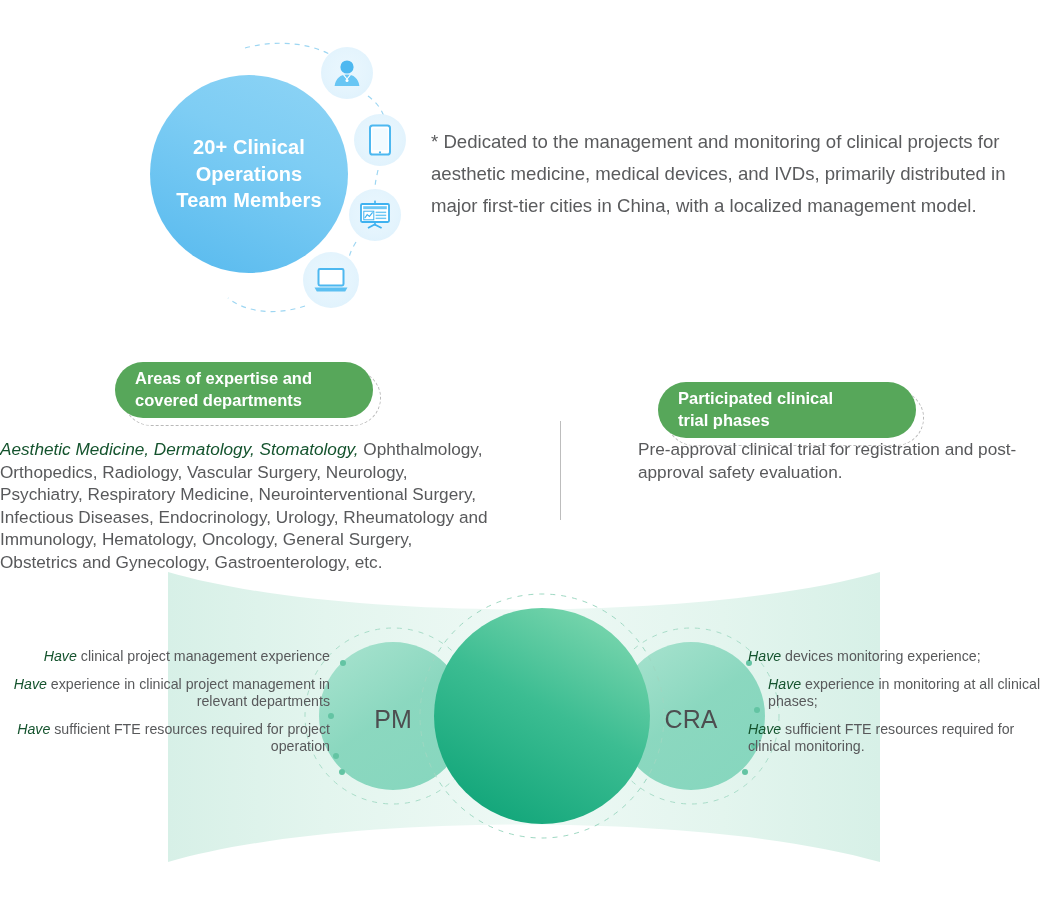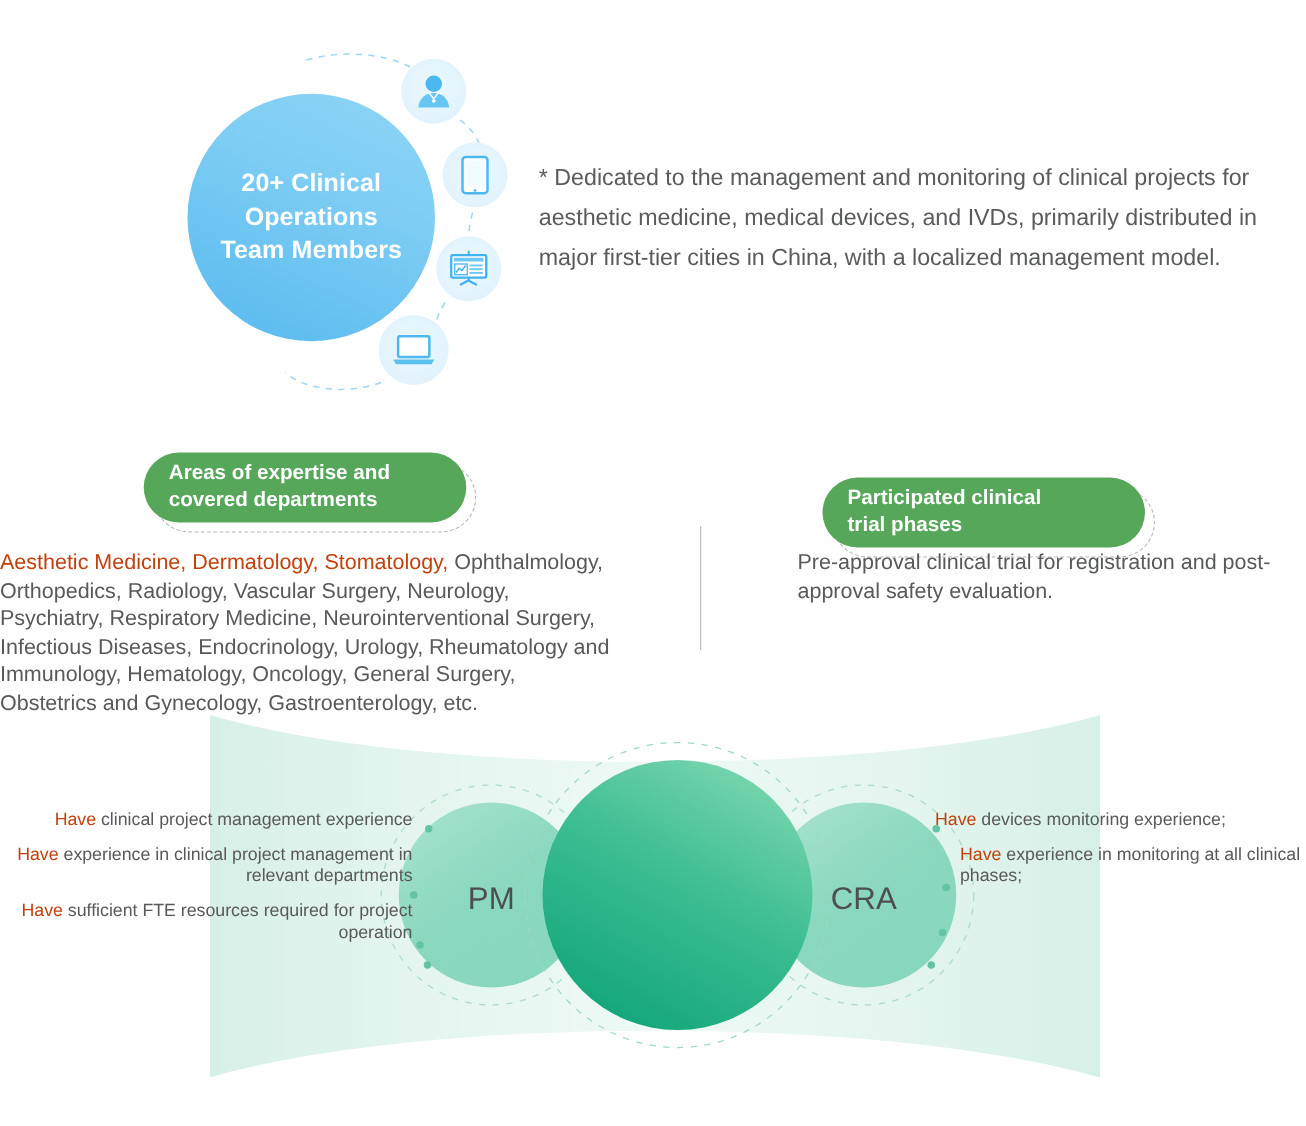--- a/index.html
+++ b/index.html
@@ -115,21 +115,21 @@
 
   
   #expertise-body {
     position: absolute;
     left: 0px; top: 438px;
     width: 492px;
     font-size: 17.2px;
     line-height: 22.6px;
     color: #58595b;
   }
-  .accent-blue { color: #c2410c; }
+  .accent-blue { color: #14532d; font-style: italic; }
 
   #phases-body {
     position: absolute;
     left: 638px; top: 438px;
     width: 410px;
     font-size: 17.2px;
     line-height: 22.6px;
     color: #58595b;
   }
 
@@ -344,14 +344,15 @@
   <div class="venn-side-label" id="label-cra">CRA</div>
 
   <div id="pm-bullets">
       <div class="bullet-line"><span class="accent-blue">Have</span><span> clinical project management experience</span></div>
       <div class="bullet-line"><span class="accent-blue">Have</span><span> experience in clinical project management in relevant departments</span></div>
       <div class="bullet-line"><span class="accent-blue">Have</span><span> sufficient FTE resources required for project operation</span></div>
     </div>
   <div id="cra-bullets">
       <div class="bullet-line"><span class="accent-blue">Have</span><span> devices monitoring experience;</span></div>
       <div class="bullet-line indent"><span class="accent-blue">Have</span><span> experience in monitoring at all clinical phases;</span></div>
+      <div class="bullet-line"><span class="accent-blue">Have</span><span> sufficient FTE resources required for clinical monitoring.</span></div>
     </div>
 </div>
 
 </body></html>

